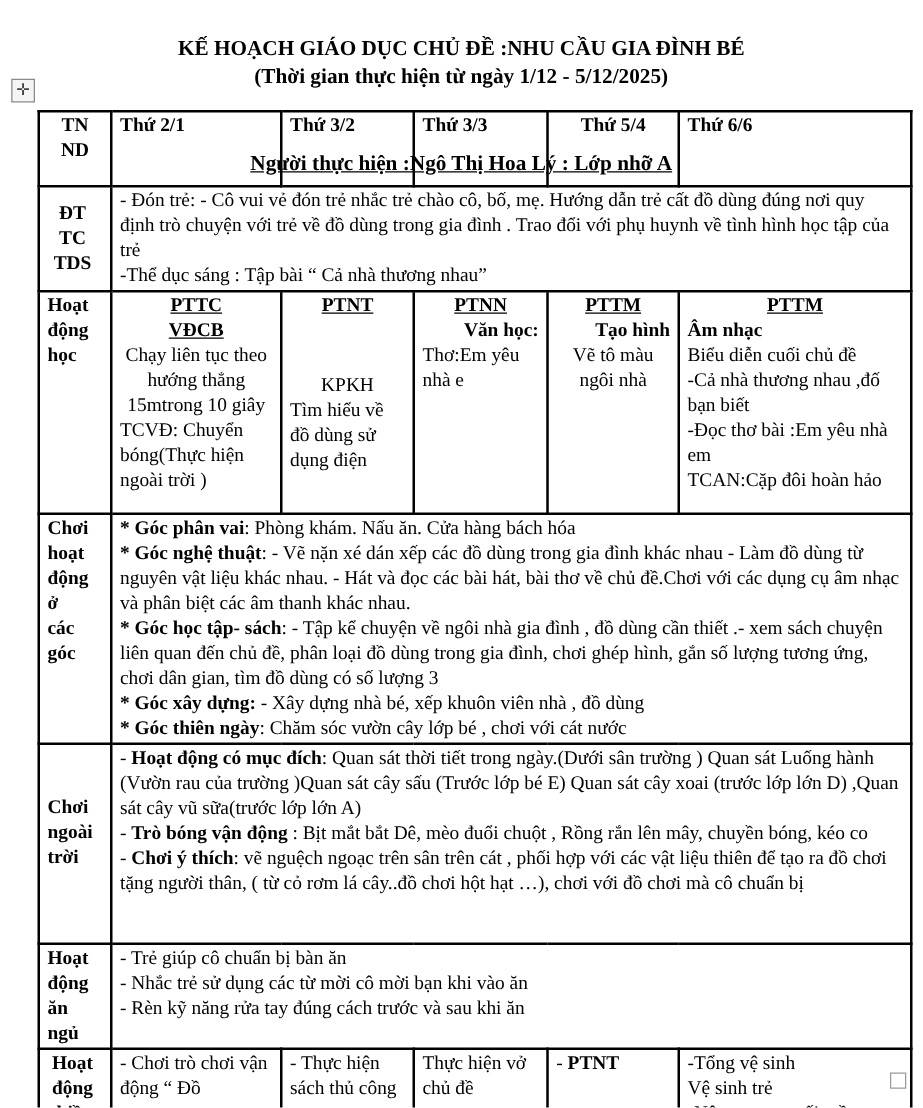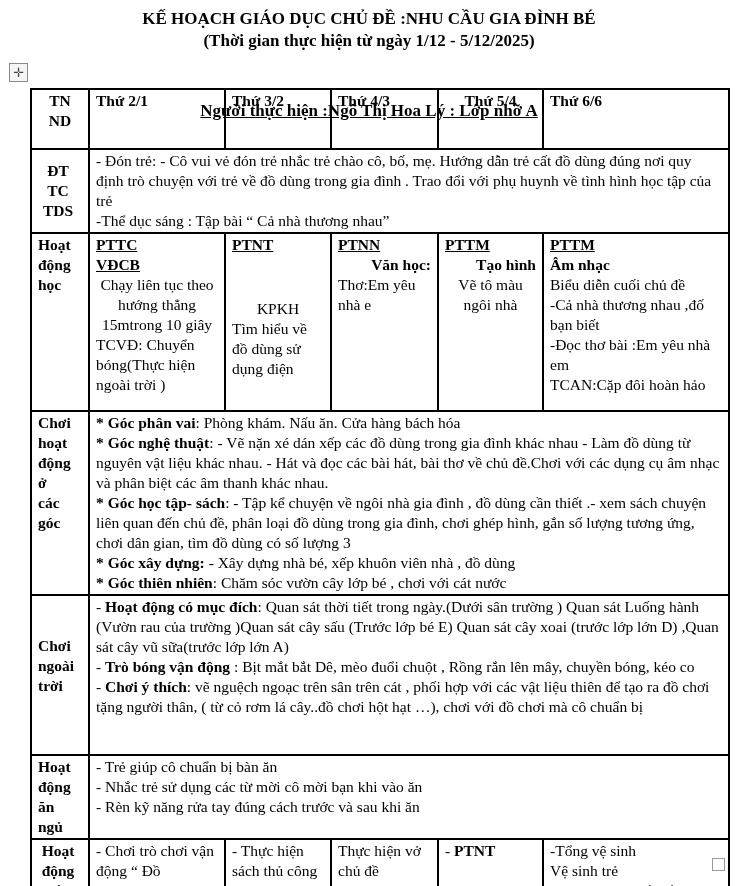--- a/index.html
+++ b/index.html
@@ -2,21 +2,21 @@
 <html><head>
 <meta charset="utf-8">
 <style>
   * { box-sizing: border-box; margin: 0; padding: 0; }
   html,body { background:#ffffff; }
   body {
     width: 738px; height: 886px; position: relative;
     font-family: "Liberation Serif", "DejaVu Serif", serif;
     color: #000;
   }
-  .titles { padding-top: 8px; text-align: center; }
+  .titles { padding-top: 28px; text-align: center; }
   .titles .t1, .titles .t2, .titles .t3 {
     font-weight: bold; font-size: 17px; line-height: 22px;
   }
   .titles .t3 { text-decoration: underline; margin-top: 48px; }
   .move-handle {
     position: absolute; left: 9px; top: 63px; width: 19px; height: 19px;
     border: 1px solid #8a8a8a; background: #f5f5f5;
     display: flex; align-items: center; justify-content: center;
     font-size: 13px; color: #444; cursor: move;
     font-family: "DejaVu Sans", sans-serif;
@@ -39,21 +39,21 @@
   tr.r-hdh   { height: 178px; }
   tr.r-goc   { height: 182px; }
   tr.r-nt    { height: 160px; }
   tr.r-an    { height: 62px; }
   tr.r-chieu { height: 50px; }
   th { font-weight: bold; vertical-align: middle; text-align: left; padding-left: 9px; }
   th.thc { text-align: center; padding-left: 0; }
   .pre { white-space: pre-line; }
   .lbl { font-weight: bold; white-space: pre-line; padding: 2px 3px 0 5px; }
   .lbl.ctr { text-align: center; padding-left: 2px; }
-  .hd   { font-weight: bold; text-decoration: underline; text-align: left; display:block; }
+  .hd   { font-weight: bold; text-decoration: underline; text-align: center; display:block; }
   .sub  { font-weight: bold; text-align: right; display:block; }
   .sub.lft { text-align: left; }
   .subn { text-align: center; display:block;margin-top:44px; }
   .ctr-txt { text-align: center; }
   p { margin: 0; }
   b { font-weight: bold; }
 </style>
 </head>
 <body>
 
@@ -76,21 +76,21 @@
       <col style="width:105px">
       <col style="width:186px">
   </colgroup>
 
   <tbody>
       <tr class="r-hdr">
     <th class="thc pre">TN
 ND</th>
     <th>Thứ 2/1</th>
     <th>Thứ 3/2</th>
-    <th>Thứ 4/3</th>
+    <th>Thứ 3/3</th>
     <th class="thc">Thứ 5/4</th>
     <th>Thứ 6/6</th>
   </tr>
 
   <tr class="r-dt">
     <td class="lbl ctr" style="vertical-align:middle">ĐT
 TC
 TDS</td>
     <td colspan="5">
       <p>- Đón trẻ: - Cô vui vẻ đón trẻ nhắc trẻ chào cô, bố, mẹ. Hướng dẫn trẻ cất đồ dùng đúng nơi quy định trò chuyện với trẻ về đồ dùng trong gia đình . Trao đổi với phụ huynh về tình hình học tập của trẻ</p>
@@ -137,21 +137,21 @@
     <td class="lbl">Chơi
 hoạt
 động ở
 các
 góc</td>
     <td colspan="5">
       <p><b>* Góc phân vai</b><span>: Phòng khám. Nấu ăn. Cửa hàng bách hóa</span></p>
       <p><b>* Góc nghệ thuật</b><span>: - Vẽ nặn xé dán xếp các đồ dùng trong gia đình khác nhau - Làm đồ dùng từ nguyên vật liệu khác nhau. - Hát và đọc các bài hát, bài thơ về chủ đề.Chơi với các dụng cụ âm nhạc và phân biệt các âm thanh khác nhau.</span></p>
       <p><b>* Góc học tập- sách</b><span>: - Tập  kể chuyện về ngôi nhà gia đình , đồ dùng cần thiết   .- xem sách chuyện liên quan đến chủ đề, phân loại đồ dùng trong gia đình, chơi ghép hình, gắn số lượng tương ứng, chơi dân gian, tìm đồ dùng có số lượng 3</span></p>
       <p><b>* Góc xây dựng:</b><span> - Xây dựng nhà bé, xếp khuôn viên nhà , đồ dùng</span></p>
-      <p><b>* Góc thiên nhiên</b><span>: Chăm sóc vườn cây lớp bé , chơi với cát nước</span></p>
+      <p><b>* Góc thiên ngày</b><span>: Chăm sóc vườn cây lớp bé , chơi với cát nước</span></p>
     </td>
   </tr>
 
   <tr class="r-nt">
     <td class="lbl" style="padding-top:40px">Chơi
 ngoài
 trời</td>
     <td colspan="5">
       <p><span>-  </span><b>Hoạt động có mục đích</b><span>: Quan sát thời tiết trong ngày.(Dưới sân trường ) Quan sát Luống hành (Vườn rau của trường )Quan sát cây sấu (Trước lớp bé E) Quan sát cây xoai (trước lớp lớn D) ,Quan sát cây vũ sữa(trước lớp lớn A)</span></p>
       <p><span>-  </span><b>Trò bóng vận động </b><span>: Bịt mắt bắt Dê,  mèo đuổi chuột , Rồng rắn lên mây, chuyền bóng, kéo co</span></p>

